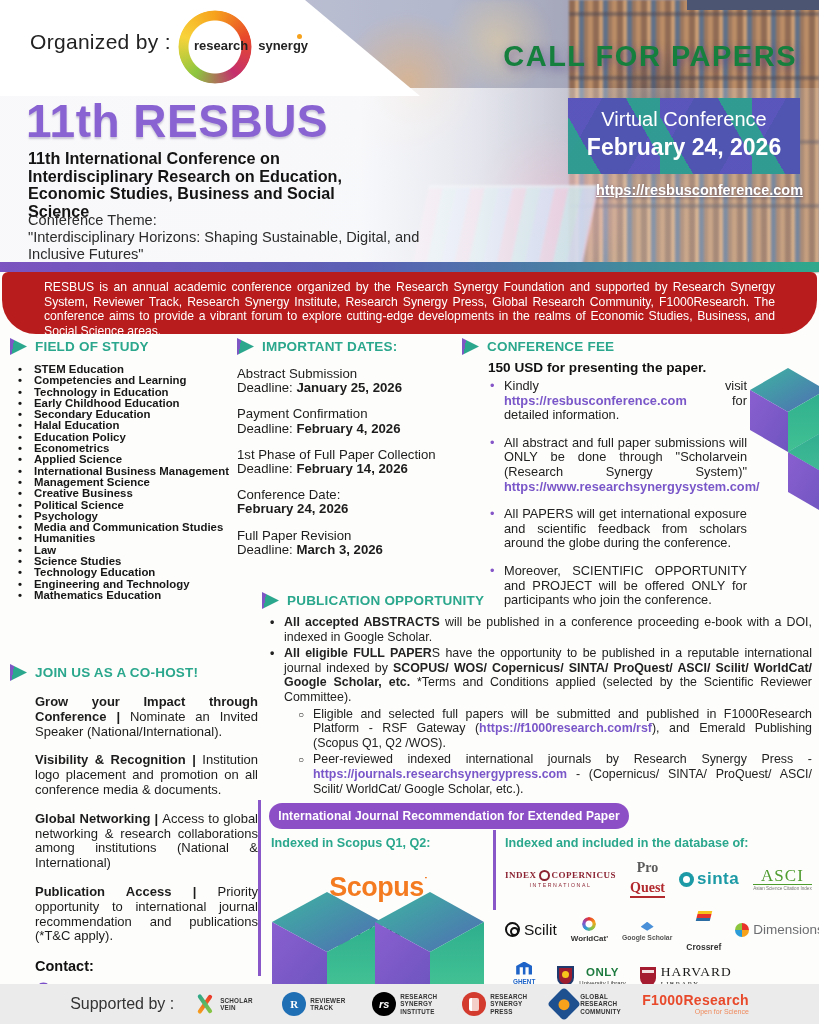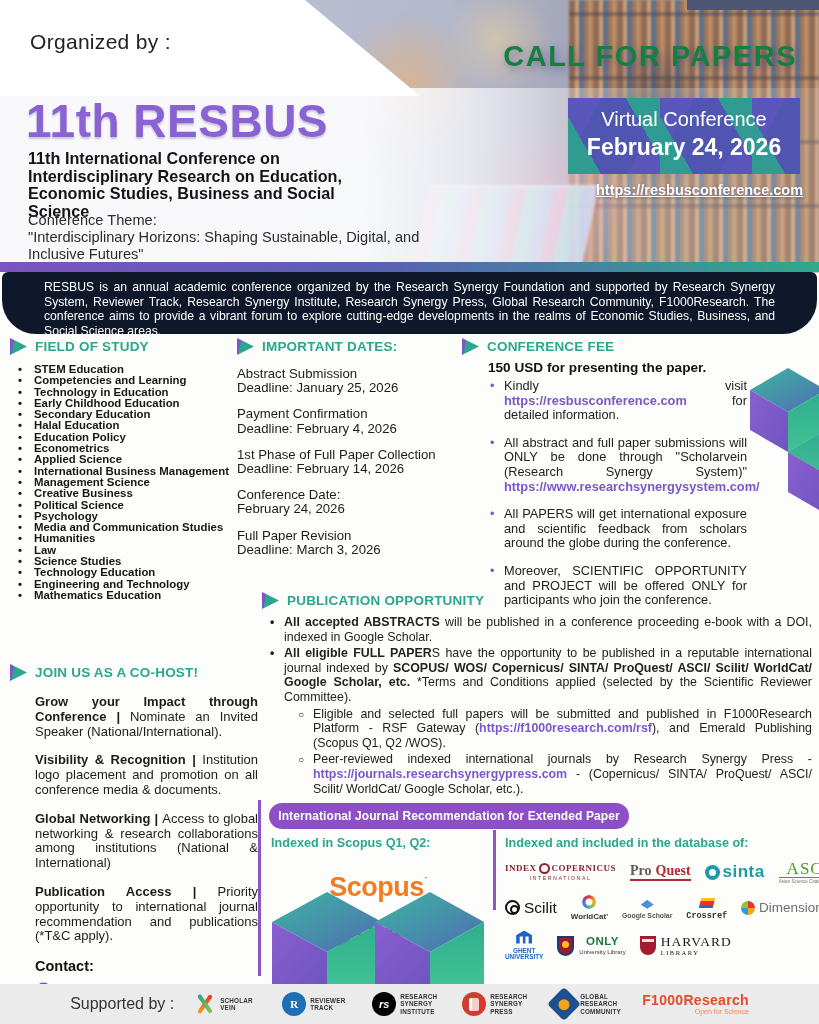--- a/index.html
+++ b/index.html
@@ -59,38 +59,38 @@
       linear-gradient(60deg,rgba(42,167,140,.85) 25%,transparent 25% 75%,rgba(42,167,140,.85) 75%),
       linear-gradient(-60deg,rgba(92,86,190,.8) 25%,transparent 25% 75%,rgba(92,86,190,.8) 75%);
     background-size:92px 78px;padding-top:10px;}
   .virtual-box .l1{font-size:20px;}
   .virtual-box .l2{font-size:23px;font-weight:700;margin-top:3px;}
   .site-link{position:absolute;left:596px;top:182px;font-size:14.5px;font-weight:700;color:#fff;text-decoration:underline;
     text-shadow:0 1px 3px rgba(60,50,90,.6);}
 
   .divider-strip{position:absolute;left:0;top:262px;width:819px;height:10px;
     background:linear-gradient(90deg,#7c53c0,#5a60b4 45%,#2fa98c);}
-  .about{position:absolute;left:2px;top:272px;width:815px;height:62px;background:#0f172a;color:#fff;
+  .about{position:absolute;left:2px;top:272px;width:815px;height:62px;background:#b91c1c;color:#fff;
     border-radius:6px 6px 34px 34px;padding:8px 42px 0 42px;font-size:12.2px;line-height:14.6px;text-align:justify;}
 
   
   .sec-head{display:flex;align-items:center;gap:8px;font-weight:700;color:#2aa78c;font-size:13.5px;letter-spacing:.2px;}
   .arrow{flex:0 0 auto;width:17px;height:17px;background:linear-gradient(100deg,#7f57c5 22%,#2aa78c 22%);
     clip-path:polygon(0 0,100% 50%,0 100%);}
 
   
   .col-fos{position:absolute;left:10px;top:338px;width:225px;}
   .fos-list{margin:9px 0 0 0;padding:0;list-style:none;}
   .fos-list li{position:relative;padding-left:24px;font-size:11.4px;font-weight:700;line-height:11.3px;color:#161616;}
   .fos-list li::before{content:"•";position:absolute;left:8px;}
 
   .col-dates{position:absolute;left:237px;top:338px;width:215px;}
   .date-block{margin-top:12px;font-size:13.2px;line-height:14.2px;color:#1c1c1c;}
   .date-block .nw{white-space:nowrap;}
-  .date-block b{font-weight:400;}
+  .date-block b{font-weight:700;}
 
   .col-fee{position:absolute;left:462px;top:338px;width:285px;}
   .fee-lead{font-size:13.6px;font-weight:700;margin:5px 0 4px 26px;color:#111;}
   .fee-bullets{margin:0;padding:0;list-style:none;}
   .fee-bullets li{position:relative;margin:0 0 13px 26px;padding-left:16px;font-size:12.8px;line-height:14.6px;text-align:justify;color:#222;}
   .fee-bullets li::before{content:"•";position:absolute;left:2px;color:#8456c8;}
 
   .seg-b{font-weight:700;}
   .seg-l{color:#7a57c9;font-weight:700;}
 
@@ -127,21 +127,21 @@
     -webkit-mask:radial-gradient(circle,transparent 0 4px,#000 5px);mask:radial-gradient(circle,transparent 0 4px,#000 5px);}
   .clv-txt{line-height:1;}
   .clv-txt .t1{font-size:16.5px;font-weight:700;color:#1a1a1a;}
   .clv-txt .t2{font-size:10.5px;color:#1a1a1a;}
   .db-row{display:flex;align-items:center;gap:14px;margin-top:10px;}
   .logo-chip{display:flex;align-items:center;gap:4px;white-space:nowrap;}
   .ic-copernicus{color:#8b2332;text-align:center;line-height:1;}
   .ic-copernicus .t1{font-family:"Liberation Serif",serif;font-size:9px;font-weight:700;letter-spacing:.5px;}
   .ic-copernicus .gear{display:inline-block;width:11px;height:11px;border-radius:50%;border:2px solid #8b2332;vertical-align:middle;margin:0 2px;}
   .ic-copernicus .t2{font-size:5.2px;letter-spacing:1.6px;margin-top:2px;}
-  .proquest{font-family:"Liberation Serif",serif;font-size:14px;font-weight:700;color:#5a5a5a;}
+  .proquest{font-family:"Liberation Serif",serif;font-size:14px;font-weight:700;color:#5a5a5a;flex-direction:column;}
   .proquest .q{color:#b2292e;}
   .proquest{border-bottom:2px solid #b2292e;}
   .sinta{display:flex;align-items:center;gap:3px;color:#1c9aa5;}
   .sinta .dot{width:15px;height:15px;border-radius:50%;background:#1c9aa5;position:relative;}
   .sinta .dot::after{content:"";position:absolute;left:4px;top:4px;width:7px;height:7px;border-radius:50%;background:#fff;}
   .sinta .t{font-size:17px;font-weight:700;letter-spacing:.5px;}
   .asci{text-align:center;line-height:1;color:#4e9b2e;}
   .asci .t1{font-family:"Liberation Serif",serif;font-size:17px;letter-spacing:1px;border-bottom:1px solid #4e9b2e;}
   .asci .t2{font-size:4.6px;color:#777;margin-top:2px;}
   .scilit{display:flex;align-items:center;gap:4px;color:#111;}
@@ -152,21 +152,21 @@
   .worldcat .swirl{display:inline-block;width:14px;height:14px;border-radius:50%;
     background:conic-gradient(#e8332a,#f6a21d,#8cc63f,#2b9cd8,#8a4fc6,#e8332a);
     -webkit-mask:radial-gradient(circle,transparent 0 3px,#000 4px);mask:radial-gradient(circle,transparent 0 3px,#000 4px);}
   .worldcat .t{font-size:8px;font-weight:700;color:#333;margin-top:1px;}
   .gscholar{text-align:center;line-height:1;}
   .gscholar .cap{display:inline-block;width:13px;height:9px;background:#4a90d9;clip-path:polygon(50% 0,100% 55%,50% 100%,0 55%);}
   .gscholar .t{font-size:6.8px;color:#555;margin-top:1px;font-weight:700;}
   .crossref{text-align:center;line-height:1;}
   .crossref .bars{display:inline-block;width:14px;height:10px;
     background:linear-gradient(180deg,#f6c31c 0 33%,#e8332a 33% 66%,#2b6ca3 66%);transform:skewX(-14deg);}
-  .crossref .t{font-size:8.5px;font-weight:700;color:#333;margin-top:1px;font-family:Liberation Mono, monospace;}
+  .crossref .t{font-size:8.5px;font-weight:700;color:#333;margin-top:19px;}
   .dimensions{display:flex;align-items:center;gap:4px;color:#6d6e71;}
   .dimensions .d{width:14px;height:14px;border-radius:50%;
     background:conic-gradient(#e8332a 0 25%,#f6a21d 25% 50%,#2b9cd8 50% 75%,#8cc63f 75%);}
   .dimensions .t{font-size:13.5px;}
   .ghent{text-align:center;line-height:1;color:#1e64c8;}
   .ghent .b{display:inline-block;width:16px;height:13px;background:#1e64c8;
     clip-path:polygon(0 100%,0 35%,50% 0,100% 35%,100% 100%,78% 100%,78% 45%,58% 45%,58% 100%,42% 100%,42% 45%,22% 45%,22% 100%);}
   .ghent .t{font-size:6.4px;font-weight:700;margin-top:1px;}
   .usask{display:flex;align-items:center;gap:5px;}
   .usask .shield{width:17px;height:20px;background:#9b1c2e;border:2px solid #1f3a6e;
@@ -219,20 +219,24 @@
     <div class="photo-topbar"></div>
     <div class="photo-bokeh"></div>
     <div class="photo-laptop"></div>
     <div class="photo-person"></div>
     <div class="photo-tint"></div>
   </div>
   <div class="hero-white"></div>
   <div class="header-white"></div>
 
   <div class="organized">Organized by :</div>
+  <div class="rs-logo">
+    <div class="rs-ring"></div>
+    <div class="rs-words"><span>research</span><span class="syn">synergy</span></div>
+  </div>
   <div class="cfp">CALL FOR PAPERS</div>
 
   <div class="hero-title">11th RESBUS</div>
   <div class="hero-sub">11th International Conference on Interdisciplinary Research on Education, Economic Studies, Business and Social Science</div>
   <div class="hero-theme">
     <span>Conference Theme:</span><br>
     <span>"Interdisciplinary Horizons: Shaping Sustainable, Digital, and Inclusive Futures"</span>
   </div>
   <div class="virtual-box">
     <div class="l1">Virtual Conference</div>

